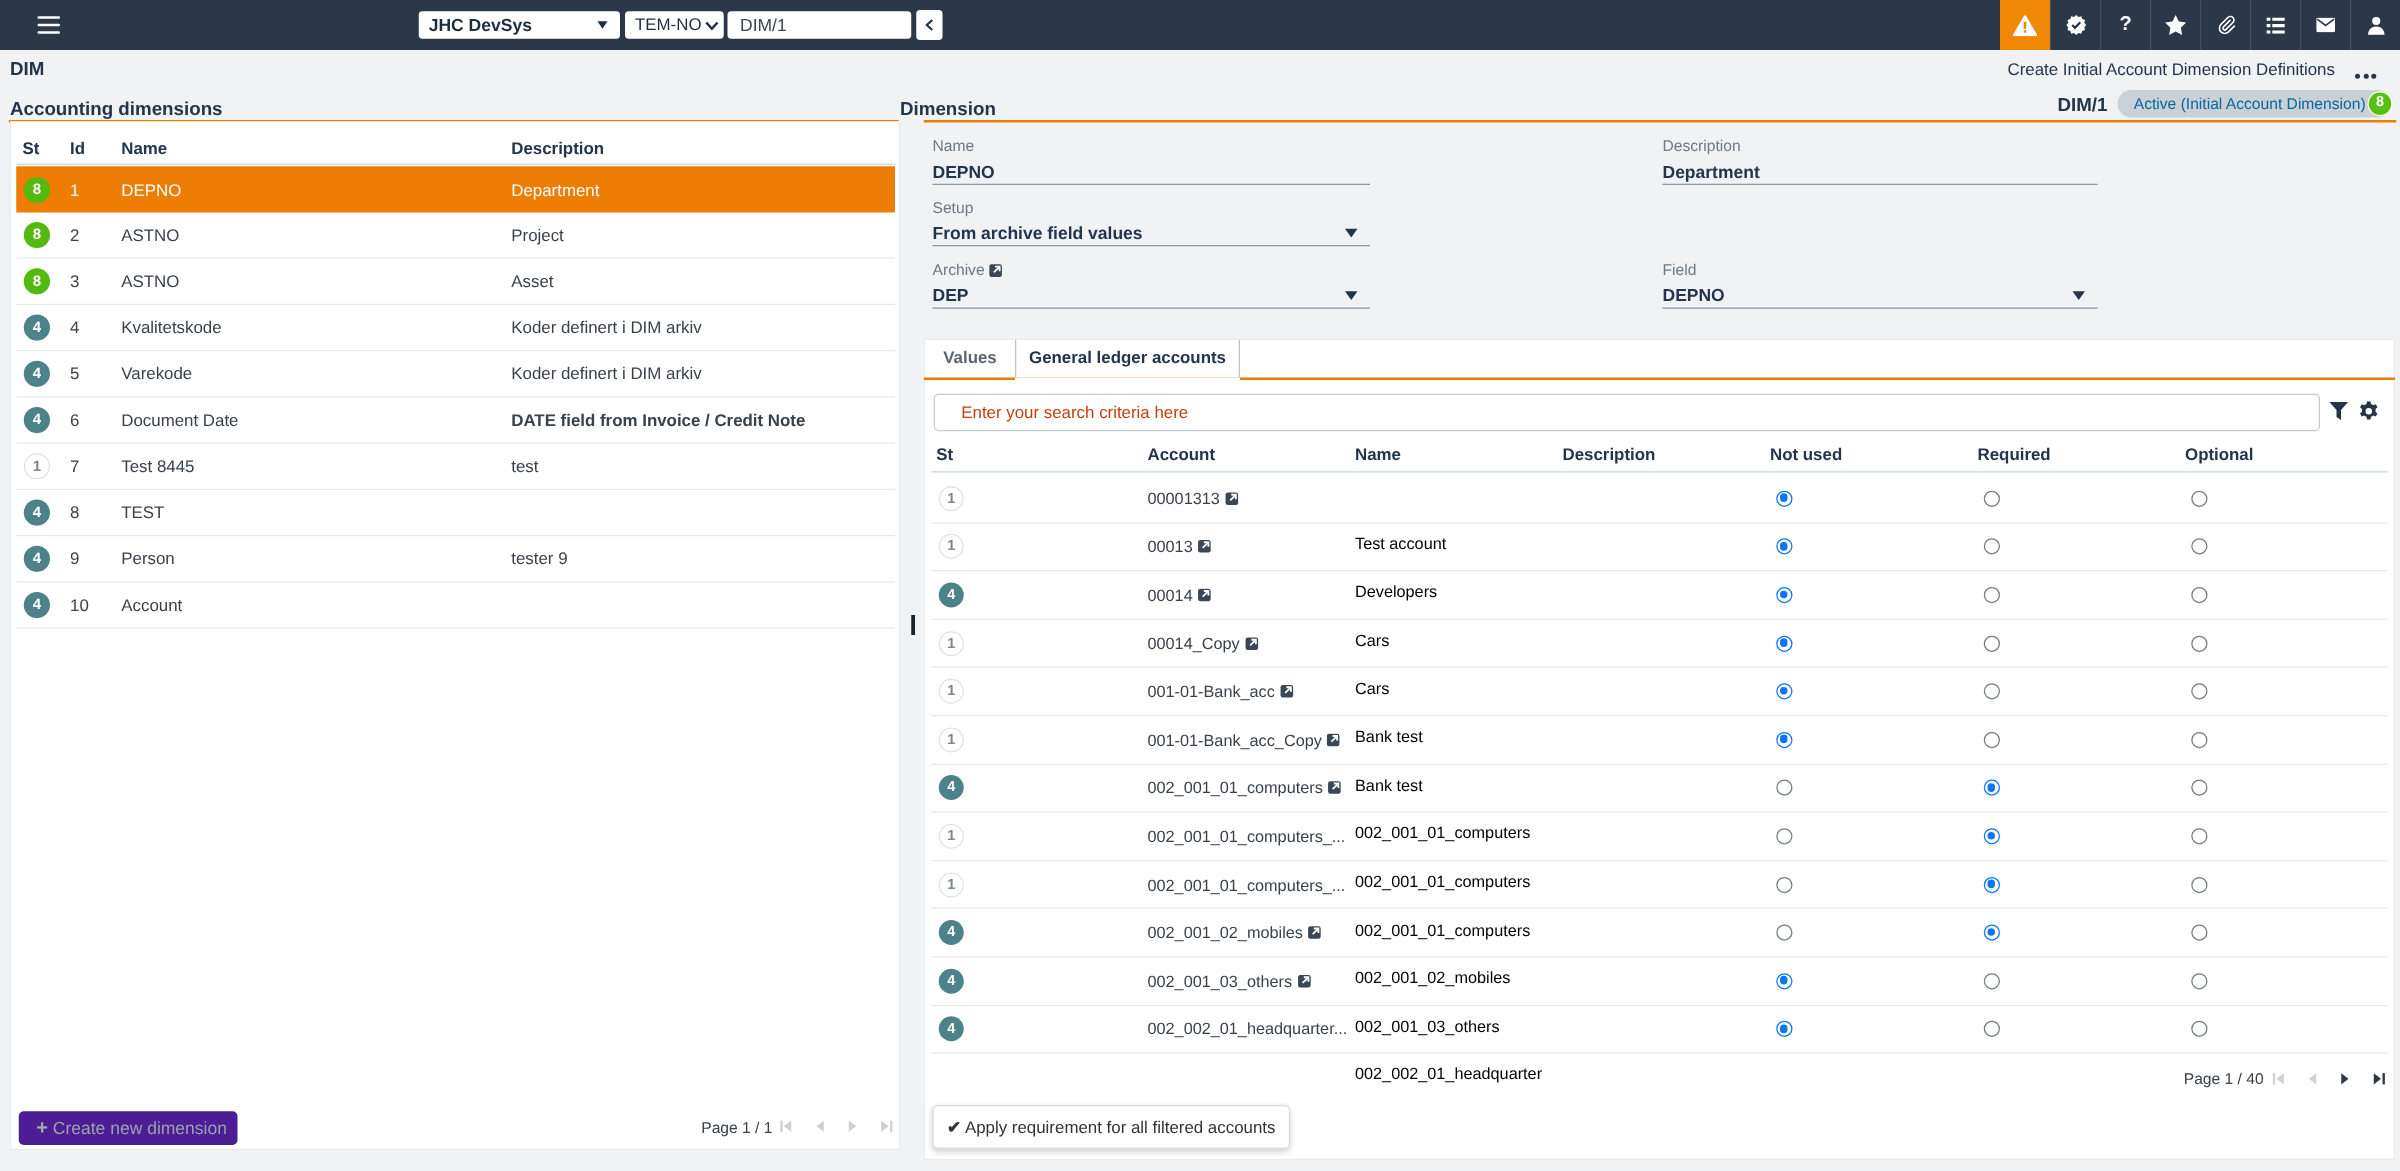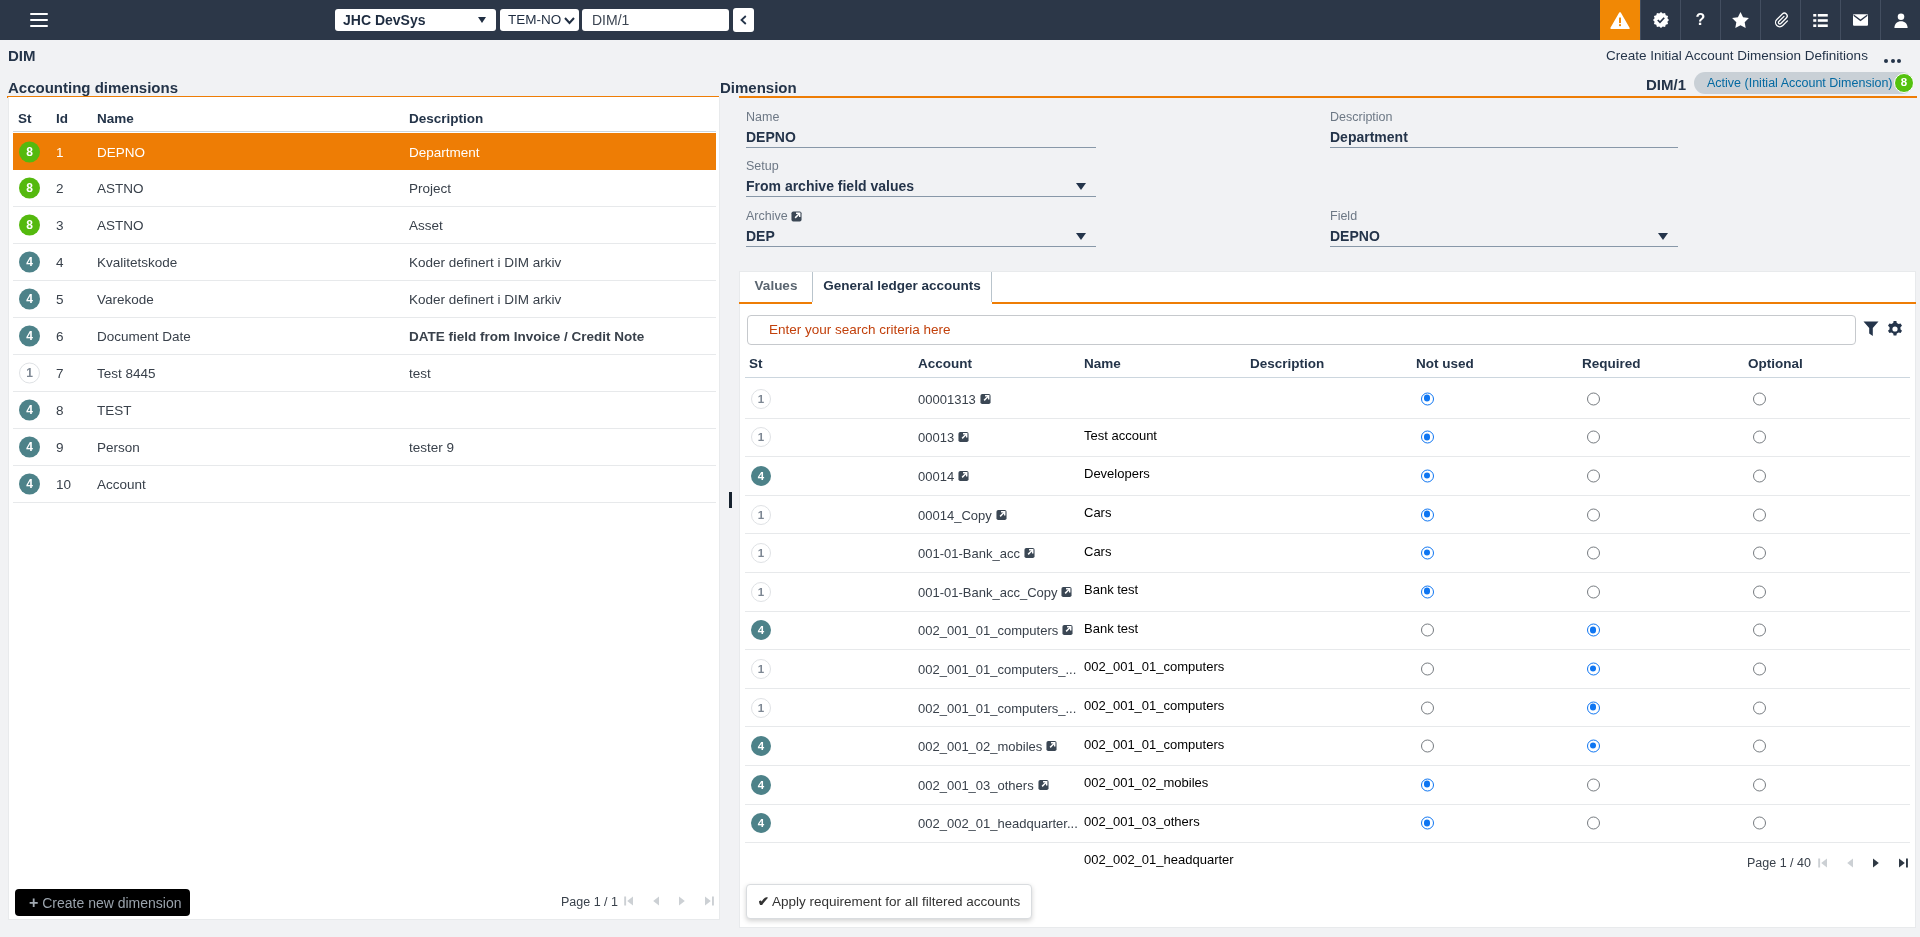--- a/index.html
+++ b/index.html
@@ -33,21 +33,21 @@
 #leftcard{position:absolute;left:8px;top:97px;width:712px;height:823px;background:#fff;border:1px solid #e8eaec;border-top:none;}
 .lh{position:absolute;top:14px;font-weight:bold;font-size:13.5px;color:#243449;}
 .lrow{position:absolute;left:4px;width:703px;height:37px;border-bottom:1px solid #e7e9eb;}
 .lrow.sel{background:#ee7d05;color:#fff;border-bottom:none;}
 .cell{position:absolute;top:50%;transform:translateY(-50%);}
 .st{position:absolute;left:6px;top:50%;transform:translateY(-50%);width:21px;height:21px;border-radius:50%;color:#fff;font-weight:bold;font-size:12px;text-align:center;line-height:21px;}
 .st.g{background:#54b90e;}
 .st.t{background:#4d8289;}
 .st.w{background:#fff;border:1px solid #dfe2e5;color:#7d8793;line-height:19px;}
 
-#newdim{position:absolute;left:6px;top:792px;width:175px;height:27px;background:#000000;border-radius:4px;color:#9aa3ac;font-size:14px;line-height:27px;}
+#newdim{position:absolute;left:6px;top:792px;width:175px;height:27px;background:#4c1d95;border-radius:4px;color:#9aa3ac;font-size:14px;line-height:27px;}
 .pagetxt{position:absolute;font-size:13px;color:#39414b;}
 
 .flabel{position:absolute;font-size:12.5px;color:#6d7885;}
 .fvalue{position:absolute;font-size:14px;font-weight:bold;color:#24344a;}
 .fline{position:absolute;height:1px;background:#8898a8;}
 .fcaret{position:absolute;width:0;height:0;border-left:5.5px solid transparent;border-right:5.5px solid transparent;border-top:7px solid #24344a;}
 
 #dim1{position:absolute;left:1646px;top:76px;font-size:15px;font-weight:bold;color:#243449;}
 #pill{position:absolute;left:1694px;top:72px;height:22px;border-radius:11px;background:#c9d0d6;color:#0369a1;font-size:12.5px;line-height:22px;padding:0 20px 0 13px;white-space:nowrap;}
 #pillnum{position:absolute;left:1894px;top:73px;width:20px;height:20px;border-radius:50%;background:#54c20e;border:1.5px solid #fff;color:#fff;font-weight:bold;font-size:11.5px;text-align:center;line-height:17px;}

